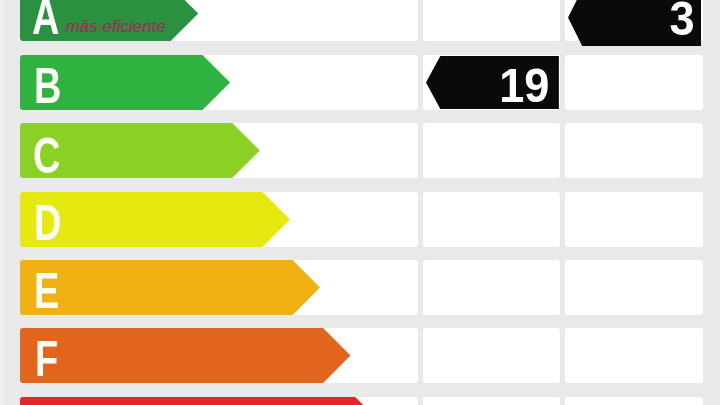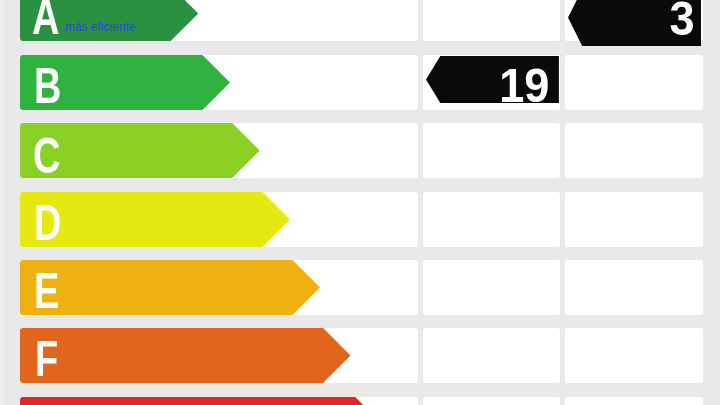--- a/index.html
+++ b/index.html
@@ -17,22 +17,22 @@
   .barwrap{position:absolute;}
   .bar{position:absolute;left:0;top:0;width:100%;height:100%;}
   .bar svg{display:block;width:100%;height:100%;}
   .barlabel{
     position:absolute;color:#fafdf8;font-weight:bold;
     font-size:50px;line-height:50px;white-space:nowrap;
     transform:scaleX(0.76);transform-origin:0 50%;
     backface-visibility:hidden;
   }
   .sublabel{
-    position:absolute;color:#1d4ed8;font-size:12px;line-height:18px;white-space:nowrap;
-    backface-visibility:hidden;transform:translateZ(0);
+    position:absolute;color:#be185d;font-size:17px;line-height:18px;white-space:nowrap;
+    backface-visibility:hidden;transform:translateZ(0);font-style:italic;
   }
   .badge{position:absolute;}
   .badge svg{position:absolute;left:0;top:0;display:block;width:100%;height:100%;}
   .badgeval{
     position:absolute;color:#ffffff;font-weight:bold;font-size:48px;line-height:48px;
     white-space:nowrap;transform:scaleX(0.94);transform-origin:100% 50%;
     backface-visibility:hidden;
   }
 </style>
 </head>
@@ -133,20 +133,20 @@
     <span class="barlabel" style="left:14.5px;top:6px;">G</span>
   </div>
 
   <div class="badge" style="left:567.7px;top:-11px;width:133.6px;height:57.2px;">
     <svg viewBox="0 0 133.6 57.2" preserveAspectRatio="none" width="133.6" height="57.2">
         <path d="M0 28.6 L14.3 0 H133.6 V57.2 H14.3 Z" fill="#0a0a0a"></path>
       </svg>
     <span class="badgeval" style="right:7px;top:6px;">3</span>
   </div>
 
-  <div class="badge" style="left:426.1px;top:56.1px;width:132.9px;height:47px;">
+  <div class="badge" style="left:426.1px;top:56.1px;width:132.9px;height:53px;">
     <svg viewBox="0 0 132.9 57.2" preserveAspectRatio="none" width="132.9" height="57.2">
         <path d="M0 28.6 L14.3 0 H132.9 V57.2 H14.3 Z" fill="#0a0a0a"></path>
       </svg>
     <span class="badgeval" style="right:10px;top:6px;">19</span>
   </div>
 
 </div>
 
 </body></html>

